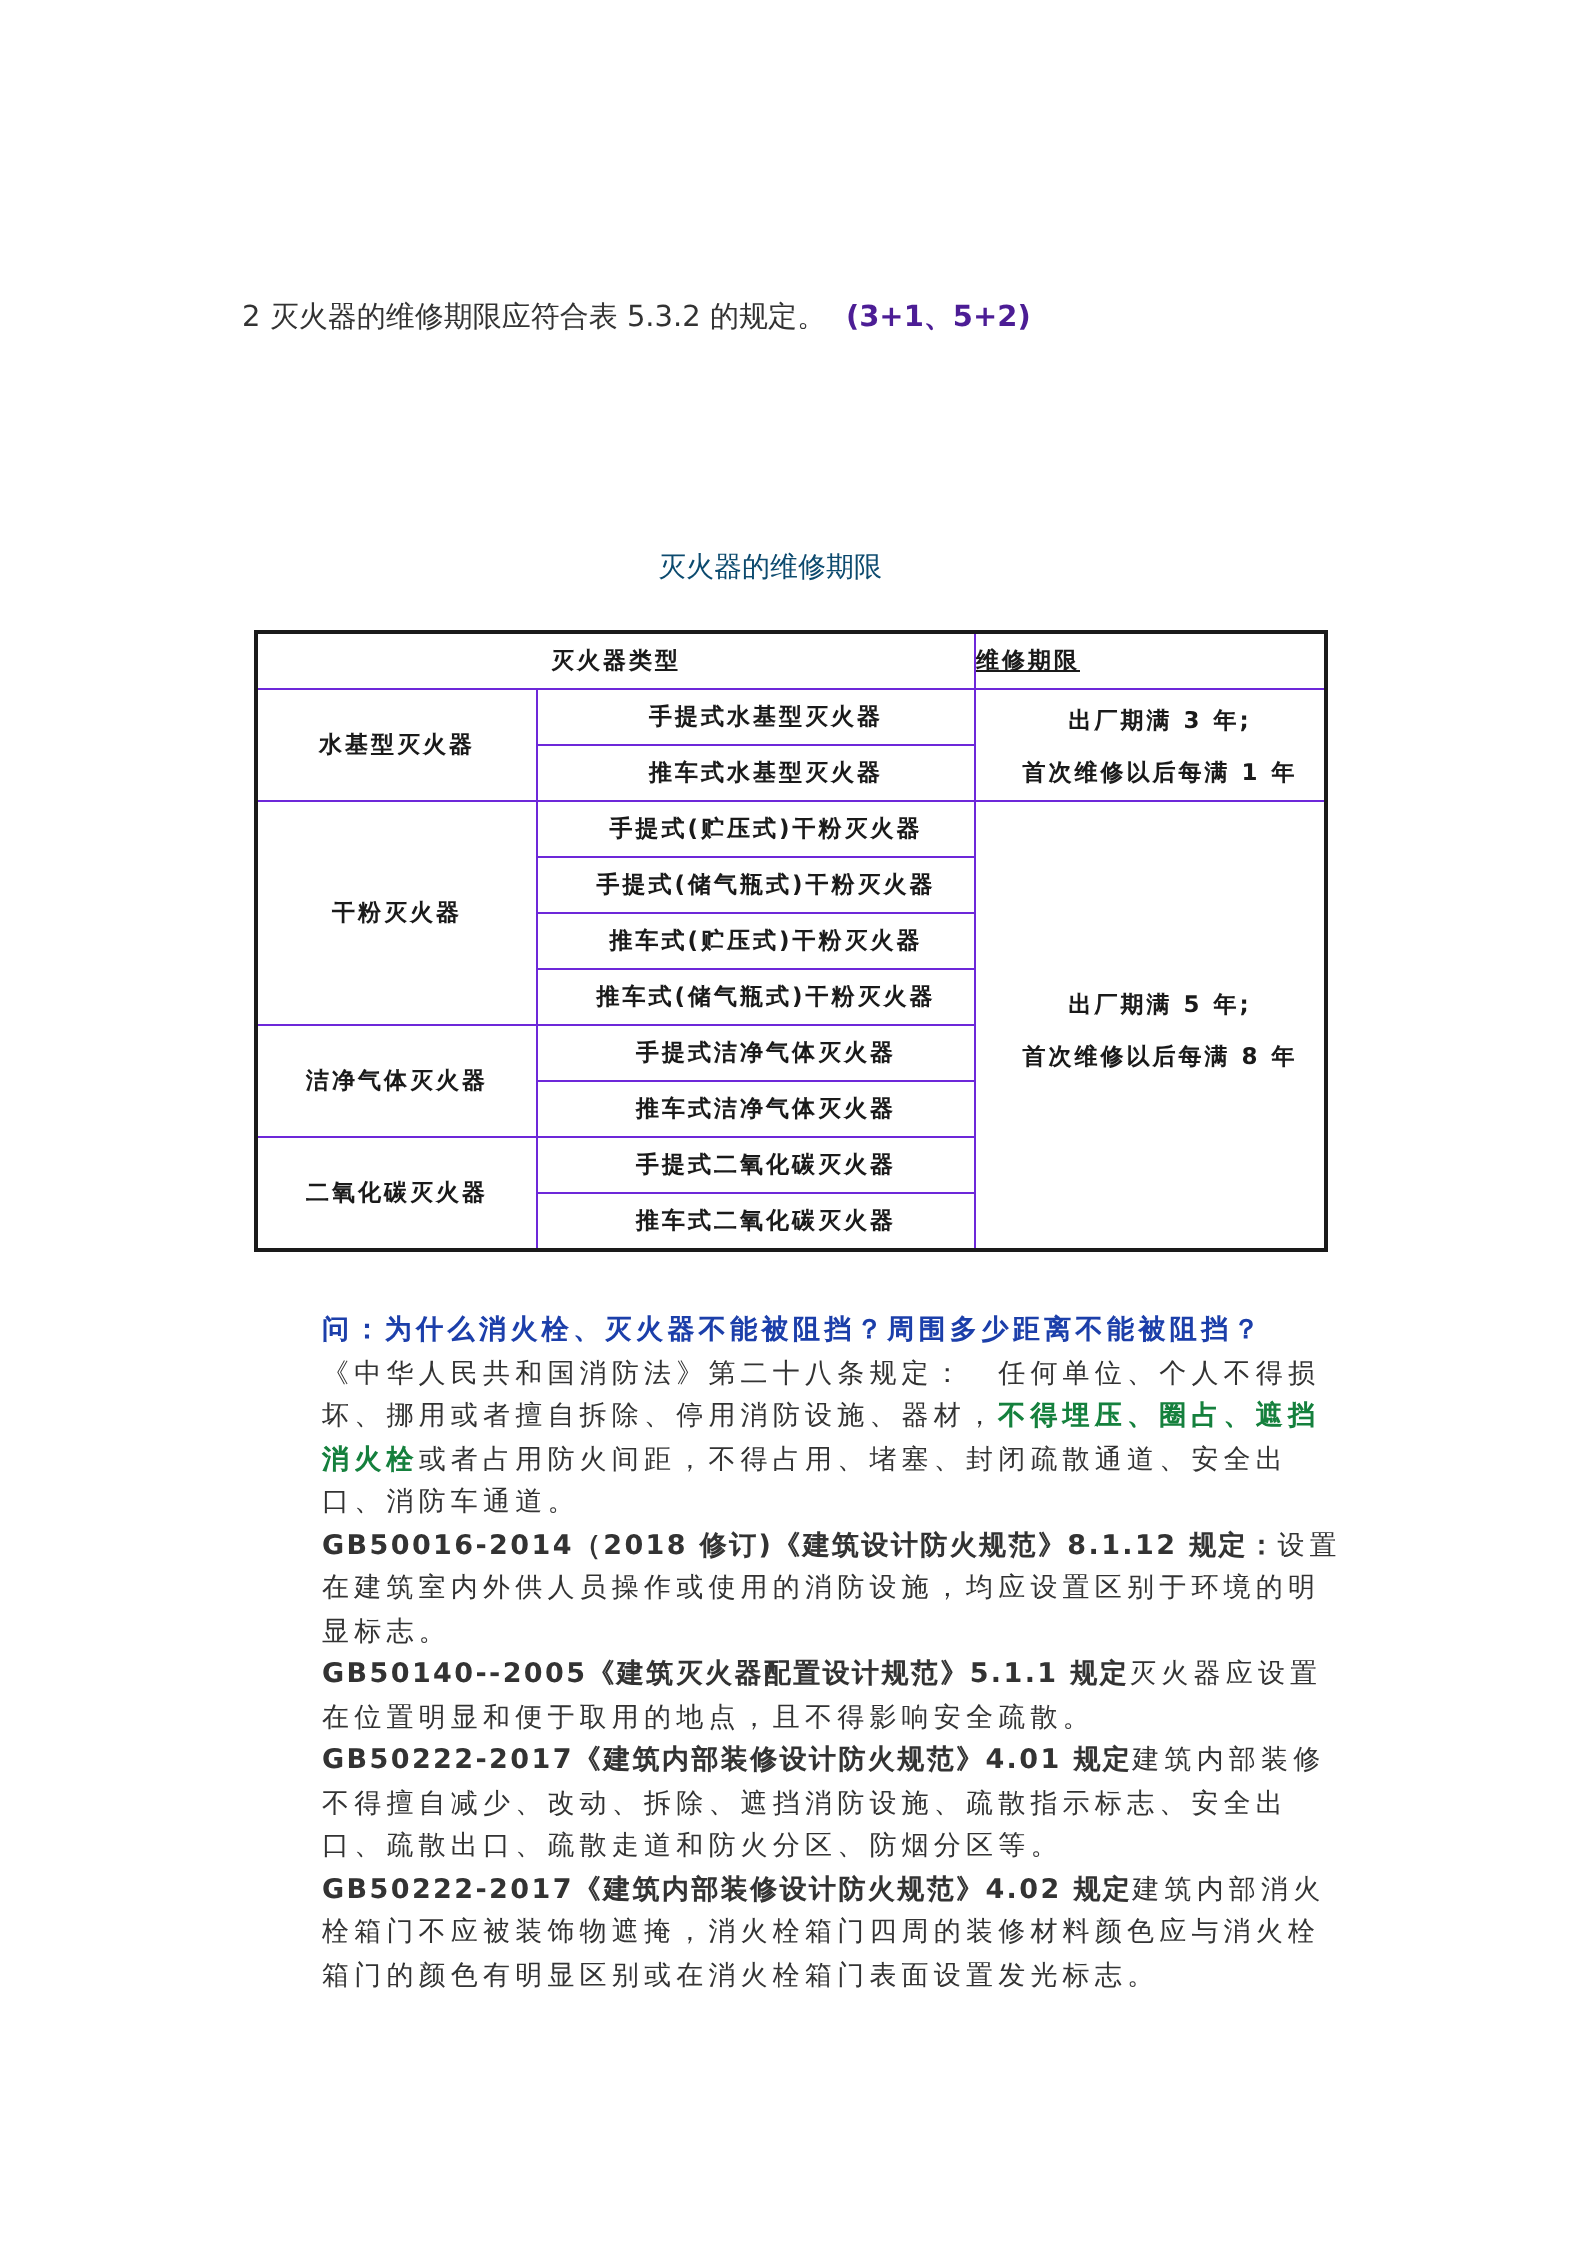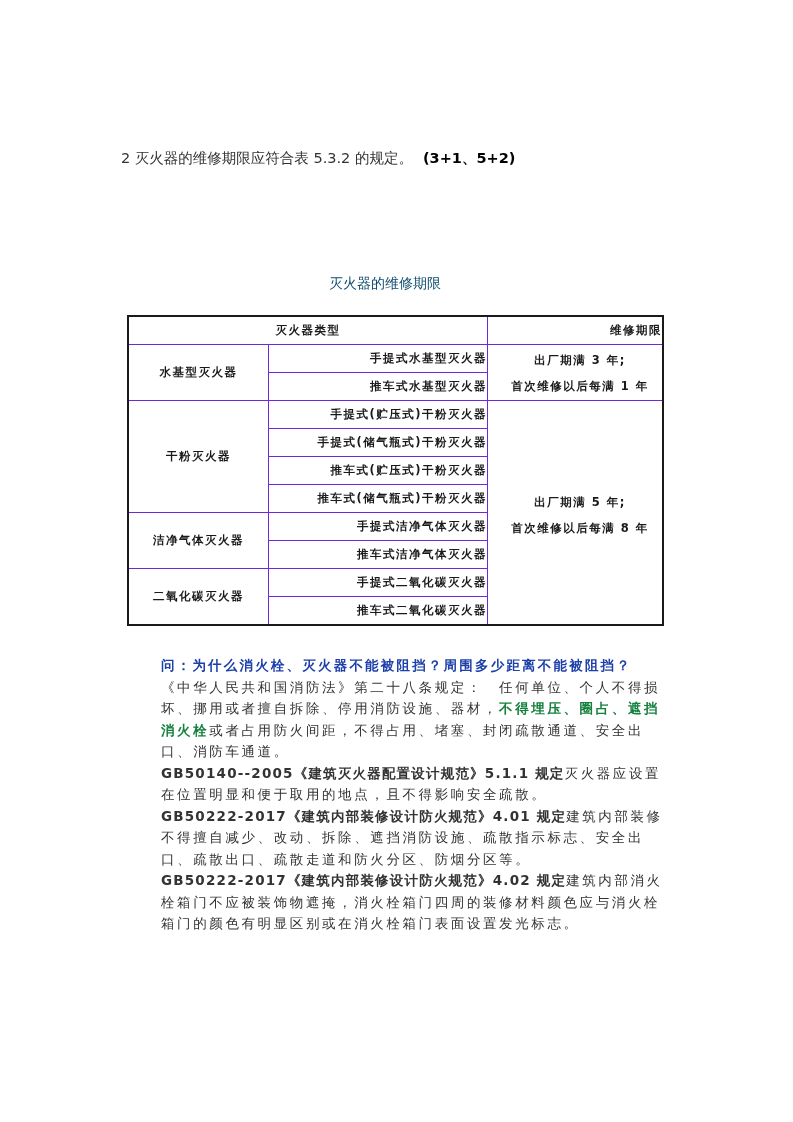--- a/index.html
+++ b/index.html
@@ -5,40 +5,40 @@
     html, body { margin: 0; padding: 0; background: #ffffff; }
     body {
       width: 793px; height: 1122px; position: relative; overflow: hidden;
       font-family: "DejaVu Sans", sans-serif; color: #222;
     }
     .intro {
       position: absolute; left: 121px; top: 149px;
       font-size: 14.5px; color: #333; white-space: nowrap;
       font-family: "DejaVu Sans", sans-serif;
     }
-    .intro .note { color: #000000; font-weight: bold; margin-left: 10px; }
+    .intro .note { color: #4c1d95; font-weight: bold; margin-left: 10px; }
 
     .table-caption {
       position: absolute; left: 0; width: 770px; top: 275px;
       text-align: center; font-size: 14px; color: #0c4a6e;
     }
 
     .table-wrap { position: absolute; left: 127px; top: 315px; }
     table.spec {
       border-collapse: collapse; table-layout: fixed;
       font-family: "DejaVu Sans", sans-serif; font-weight: bold;
       font-size: 11.5px; color: #1a1a1a; letter-spacing: 1.5px;
     }
     table.spec td, table.spec th {
       border: 1px solid #6d28d9; padding: 0; height: 27px;
     }
     table.spec { border: 2px solid #1a1a1a; }
     table.spec th { font-weight: bold; text-align: center; height: 27px; }
     .c1 { width: 139px; text-align: center; }
-    .c2 { width: 208px; text-align: right; padding-left: 10px !important; }
+    .c2 { width: 208px; text-align: center; padding-left: 10px !important; }
     .c3 { width: 164px; text-align: center; padding-left: 10px !important; vertical-align: middle; }
     .c3 .ln { display: block; line-height: 26px; }
     .c3.dry { vertical-align: top; padding-top: 88px !important; }
 
     .body-text {
       position: absolute; left: 121px; top: 655px; width: 555px;
       font-size: 13.5px; line-height: 21.5px; color: #333;
       letter-spacing: 2.6px;
       font-family: "DejaVu Sans", sans-serif;
     }
@@ -54,21 +54,21 @@
   <span>2 灭火器的维修期限应符合表 5.3.2 的规定。</span><span class="note">(3+1、5+2)</span>
 </div>
 
 <div class="table-caption">灭火器的维修期限</div>
 
 <div class="table-wrap">
   <table class="spec">
     <tbody>
         <tr>
       <th colspan="2">灭火器类型</th>
-      <th class="c3" style="text-align:right;padding-left:0 !important;">维修期限</th>
+      <th class="c3" style="text-align:left;padding-left:0 !important;text-decoration:underline;">维修期限</th>
     </tr>
 
     <tr>
       <td class="c1" rowspan="2">水基型灭火器</td>
       <td class="c2">手提式水基型灭火器</td>
       <td class="c3" rowspan="2">
         <span class="ln">出厂期满 3 年;</span>
         <span class="ln">首次维修以后每满 1 年</span>
       </td>
     </tr>
@@ -109,16 +109,17 @@
     <tr>
       <td class="c2">推车式二氧化碳灭火器</td>
     </tr>
   </tbody>
     </table>
 </div>
 
 <div class="body-text">
   <p class="q">问：为什么消火栓、灭火器不能被阻挡？周围多少距离不能被阻挡？</p>
   <p><span>《中华人民共和国消防法》第二十八条规定：　任何单位、个人不得损坏、挪用或者擅自拆除、停用消防设施、器材，</span><span class="red">不得埋压、圈占、遮挡消火栓</span><span>或者占用防火间距，不得占用、堵塞、封闭疏散通道、安全出口、消防车通道。</span></p>
+  <p><span class="std">GB50016-2014（2018 修订)《建筑设计防火规范》8.1.12 规定：</span><span>设置在建筑室内外供人员操作或使用的消防设施，均应设置区别于环境的明显标志。</span></p>
   <p><span class="std">GB50140--2005《建筑灭火器配置设计规范》5.1.1 规定</span><span>灭火器应设置在位置明显和便于取用的地点，且不得影响安全疏散。</span></p>
   <p><span class="std">GB50222-2017《建筑内部装修设计防火规范》4.01 规定</span><span>建筑内部装修不得擅自减少、改动、拆除、遮挡消防设施、疏散指示标志、安全出口、疏散出口、疏散走道和防火分区、防烟分区等。</span></p>
   <p><span class="std">GB50222-2017《建筑内部装修设计防火规范》4.02 规定</span><span>建筑内部消火栓箱门不应被装饰物遮掩，消火栓箱门四周的装修材料颜色应与消火栓箱门的颜色有明显区别或在消火栓箱门表面设置发光标志。</span></p>
 </div>
 
 </body></html>

